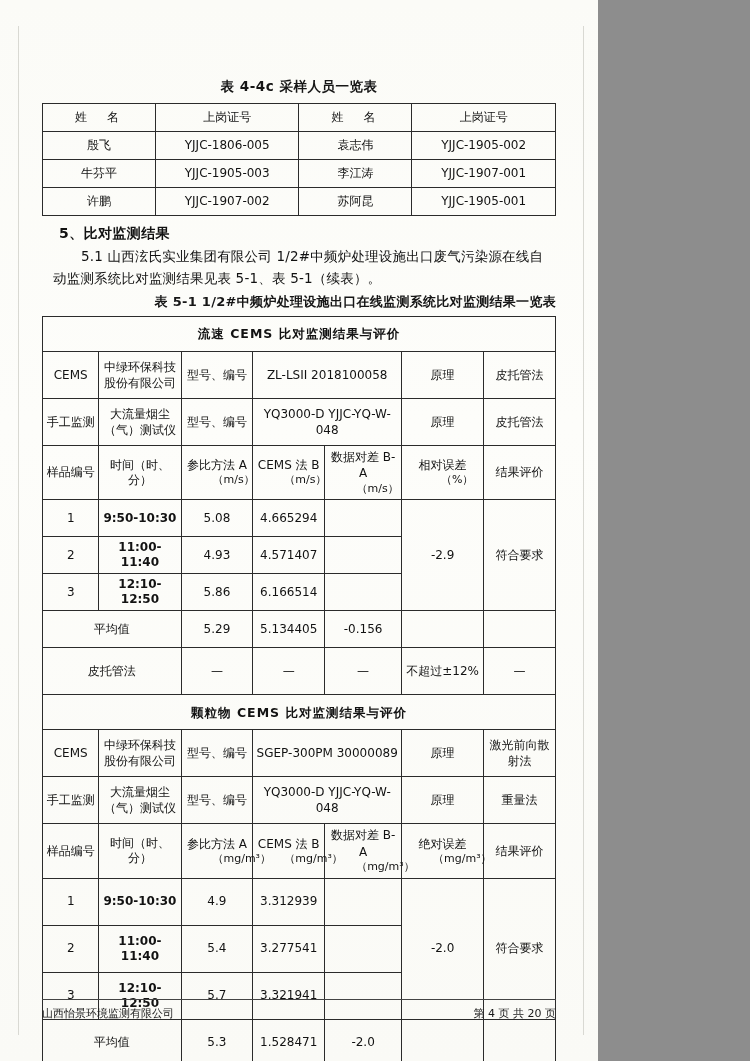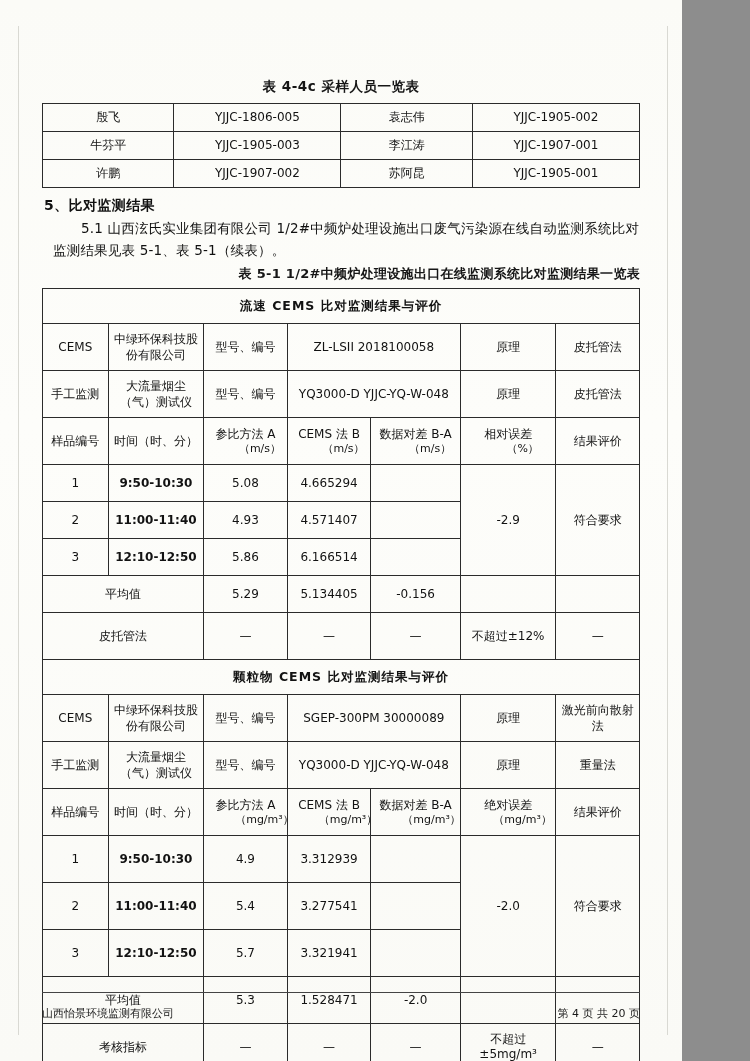--- a/index.html
+++ b/index.html
@@ -5,21 +5,21 @@
   html, body {
     margin: 0;
     padding: 0;
     background: #8d8d8d;
   }
   body {
     font-family: "DejaVu Sans", "Liberation Sans", sans-serif;
   }
   .page {
     position: relative;
-    width: 682px;
+    width: 598px;
     height: 1061px;
     background: #bef264;
     overflow: hidden;
   }
   
   .paper-tint {
     position: absolute;
     inset: 0;
     background: linear-gradient(180deg,#fbfbf7 0%, #fdfdfa 40%, #fafaf6 100%);
     pointer-events: none;
@@ -69,21 +69,21 @@
     height: 21px;
   }
   .t-personnel .hd {
     letter-spacing: 4px;
   }
 
   .section-title {
     font-size: 14px;
     font-weight: 700;
     color: #111;
-    margin: 9px 0 3px 2px;
+    margin: 9px 0 3px 17px;
     letter-spacing: .4px;
   }
   .para {
     font-size: 13.5px;
     color: #111;
     line-height: 1.6;
     text-indent: 28px;
     margin: 0 0 4px 11px;
     letter-spacing: .2px;
   }
@@ -114,21 +114,21 @@
   .two-line {
     line-height: 1.35;
   }
 
   .footer {
     position: absolute;
     left: 42px;
     right: 42px;
     bottom: 40px;
     border-top: 1px solid #444;
-    padding-top: 13px;
+    padding-top: 6px;
     display: flex;
     justify-content: space-between;
     font-size: 11px;
     color: #1a1a1a;
   }
   .edge-line {
     position: absolute;
     left: 18px;
     top: 26px;
     bottom: 26px;
@@ -153,20 +153,26 @@
     <div class="caption">表 4-4c  采样人员一览表</div>
 
     <table class="t-personnel">
       <colgroup>
         <col style="width:22%">
         <col style="width:28%">
         <col style="width:22%">
         <col style="width:28%">
       </colgroup>
       <tbody>
+        <tr>
+          <td class="hd">姓　名</td>
+          <td>上岗证号</td>
+          <td class="hd">姓　名</td>
+          <td>上岗证号</td>
+        </tr>
         <tr>
           <td>殷飞</td>
           <td>YJJC-1806-005</td>
           <td>袁志伟</td>
           <td>YJJC-1905-002</td>
         </tr>
         <tr>
           <td>牛芬平</td>
           <td>YJJC-1905-003</td>
           <td>李江涛</td>

